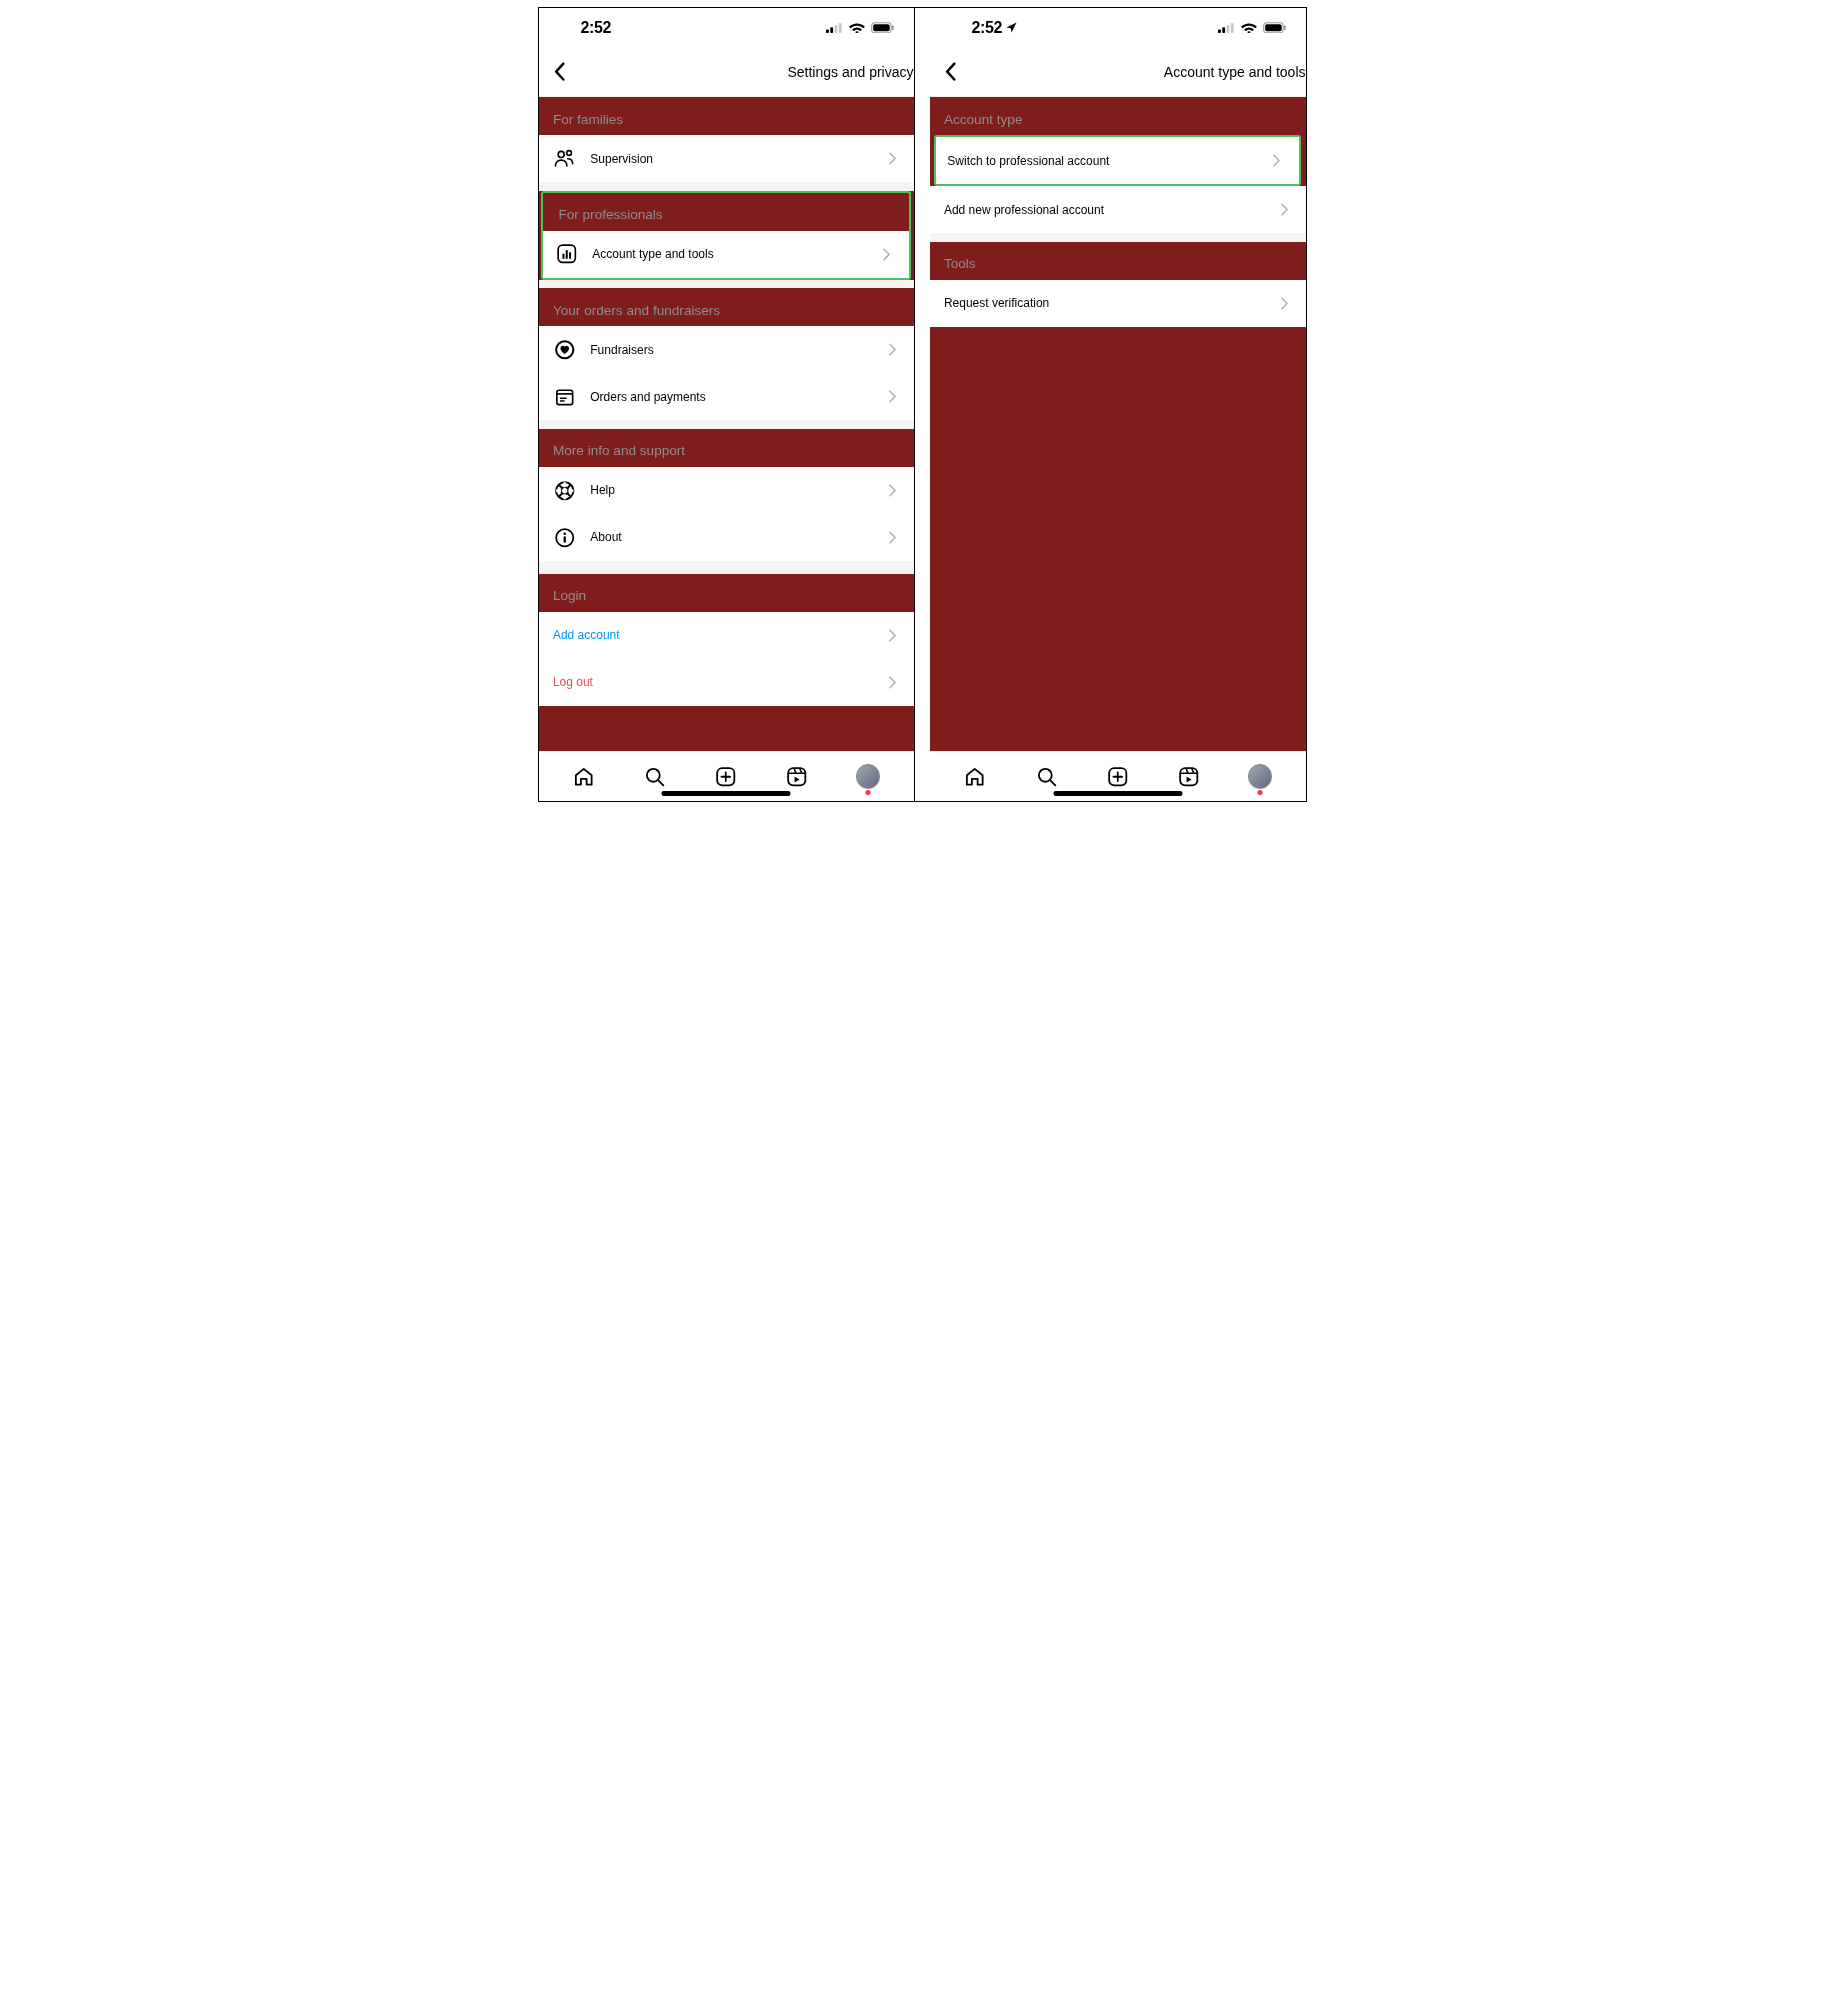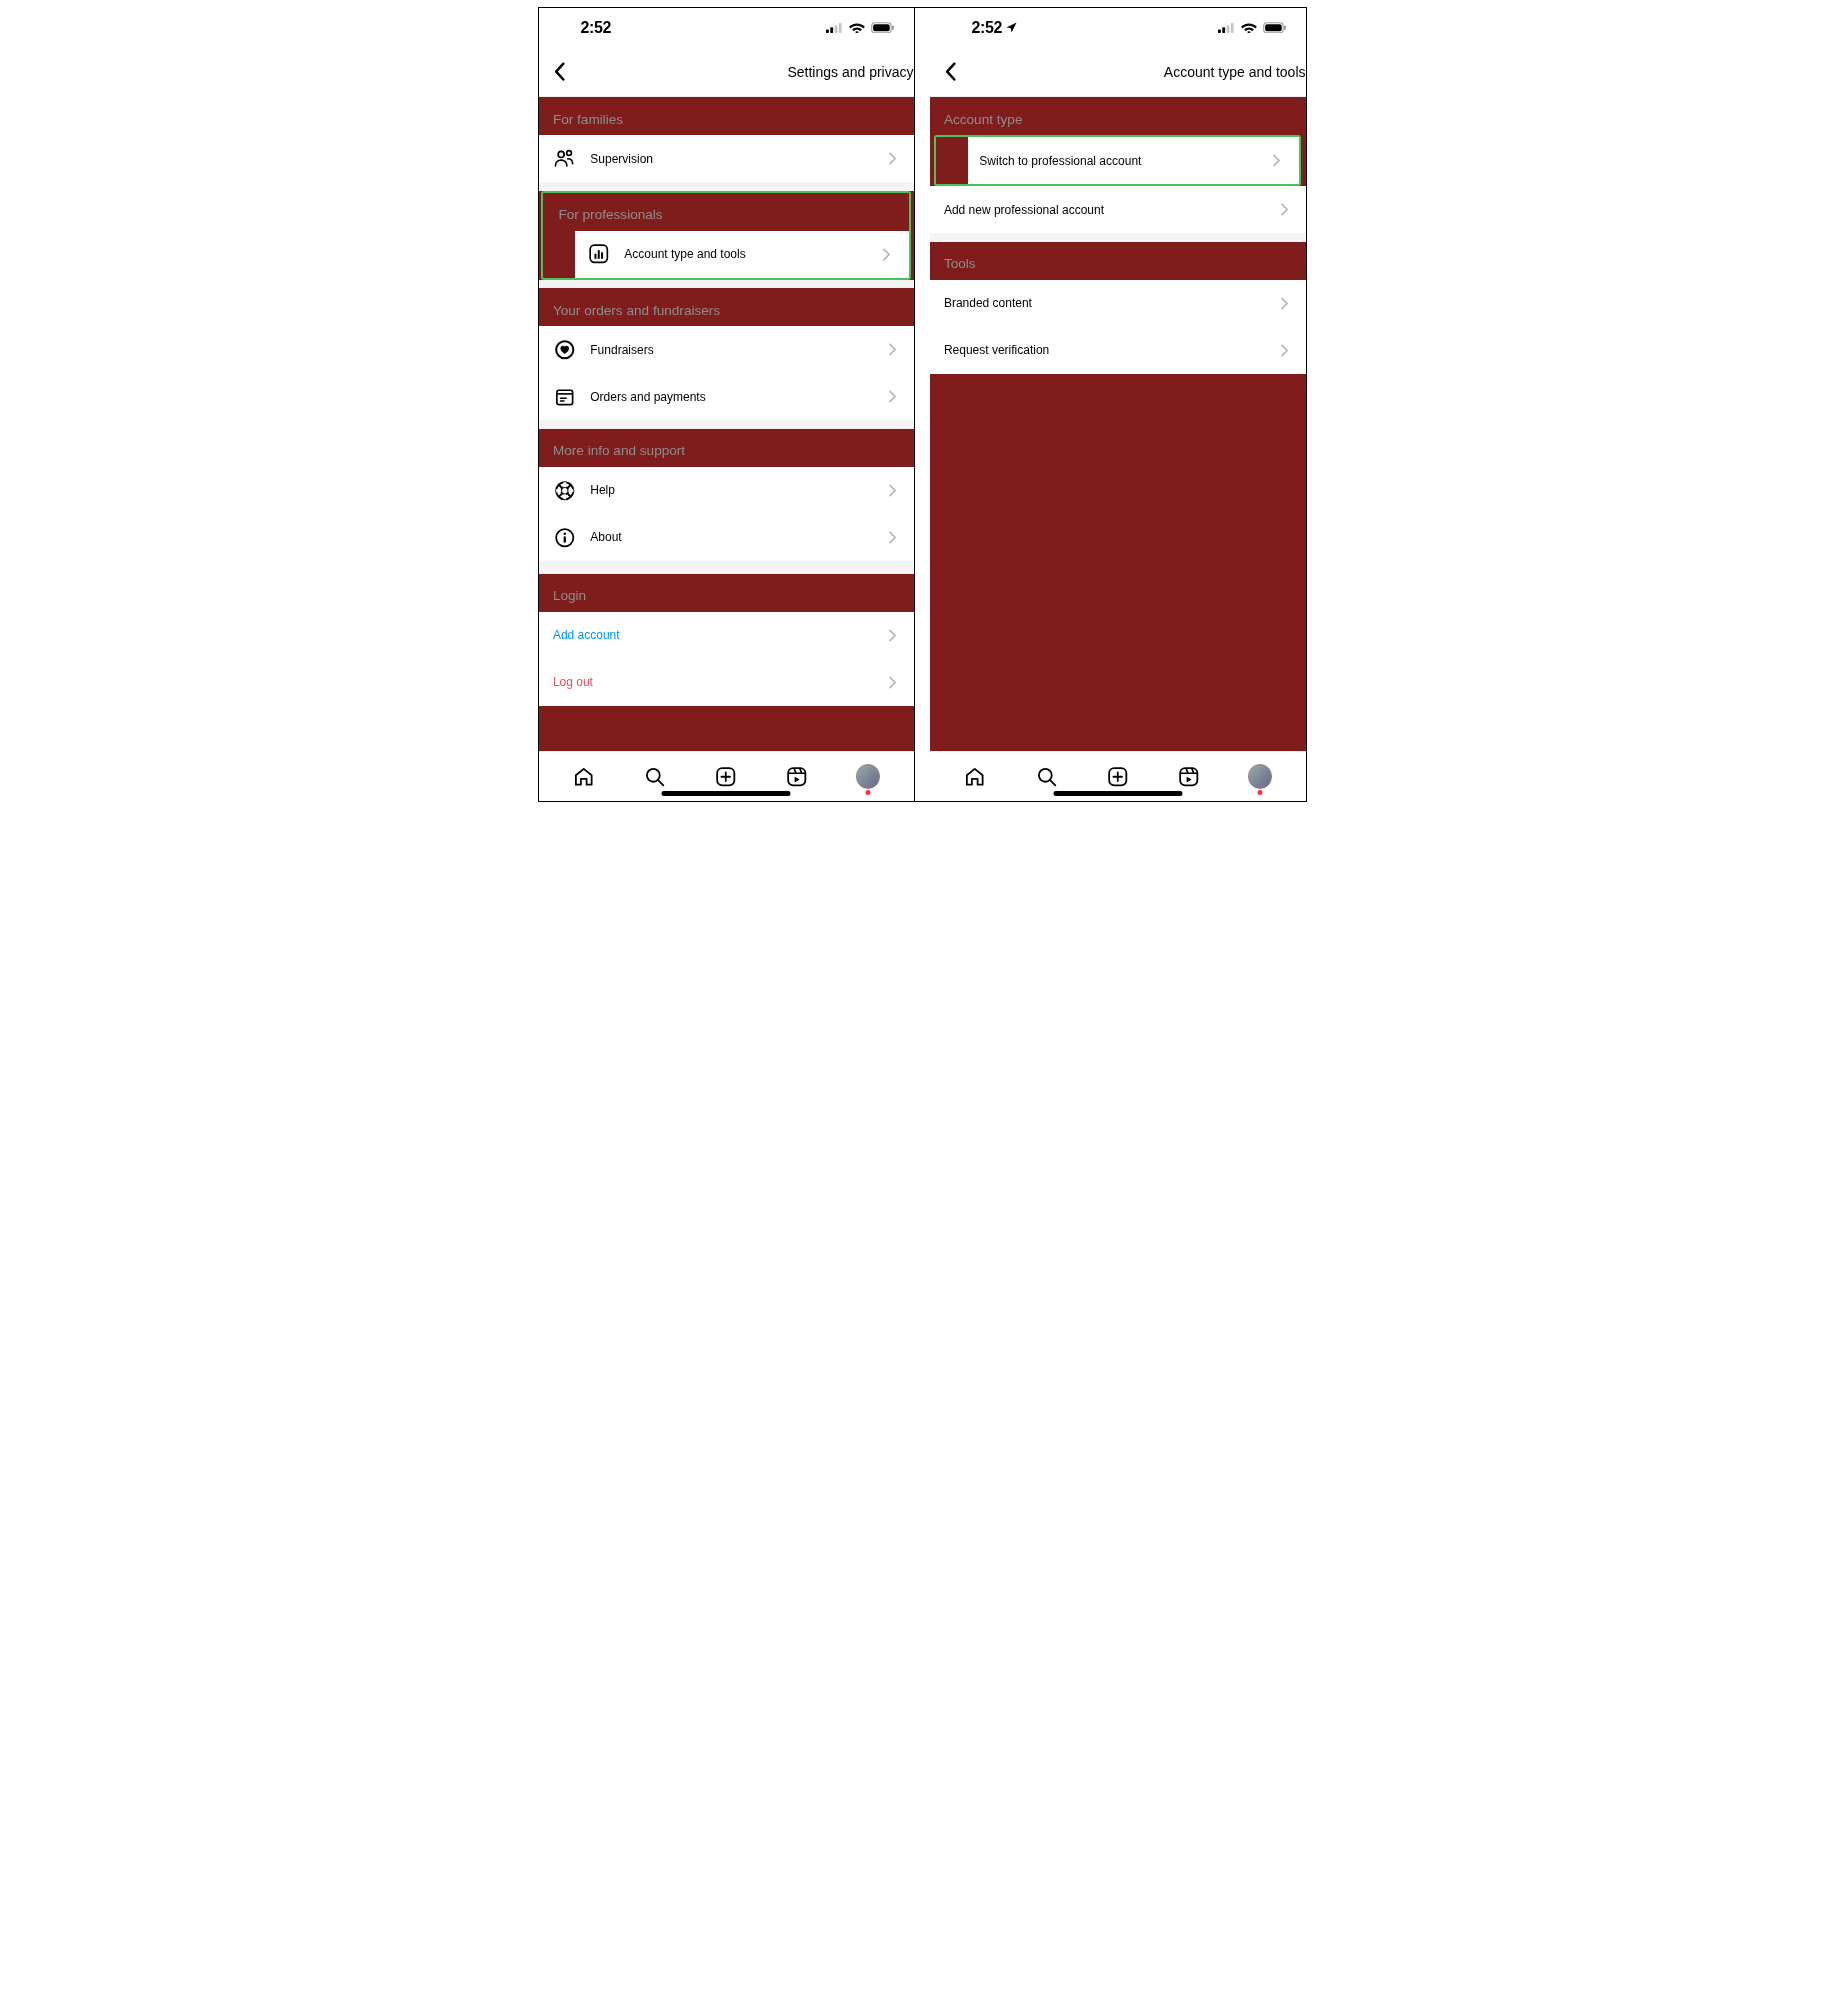--- a/index.html
+++ b/index.html
@@ -106,21 +106,21 @@
   .chev {
     width: 13px;
     height: 13px;
   }
   .hl-box {
     border: 2.9px solid #4ac35a;
     border-radius: 2.9px;
     margin: 0 2.9px;
   }
   .hl-box .section-header { padding-left: 15px; }
-  .hl-box .row { padding-left: 11.5px; padding-right: 16px; margin-left: 32px; }
+  .hl-box .row { padding-left: 11.5px; padding-right: 16px; }
   .tab-bar {
     height: 50px;
     display: flex;
     justify-content: space-around;
     align-items: center;
     border-top: 0.7px solid #eee;
     padding: 0 10px;
   }
   .tab-item {
     width: 29px; height: 29px;
@@ -386,27 +386,20 @@
         <svg class="chev" viewBox="0 0 12 20">
             <path d="M2 2l8 8-8 8" stroke="#b0b0b0" stroke-width="2.5" fill="none" stroke-linecap="round" stroke-linejoin="round"></path>
           </svg>
       </div>
 
       <div class="section-gap"></div>
 
       <div class="section-header">Tools</div>
       <div class="row no-icon">
 
-        <span class="label">Branded content</span>
-        <svg class="chev" viewBox="0 0 12 20">
-            <path d="M2 2l8 8-8 8" stroke="#b0b0b0" stroke-width="2.5" fill="none" stroke-linecap="round" stroke-linejoin="round"></path>
-          </svg>
-      </div>
-      <div class="row no-icon">
-
         <span class="label">Request verification</span>
         <svg class="chev" viewBox="0 0 12 20">
             <path d="M2 2l8 8-8 8" stroke="#b0b0b0" stroke-width="2.5" fill="none" stroke-linecap="round" stroke-linejoin="round"></path>
           </svg>
       </div>
     </div>
 
     <div class="tab-bar">
       <div class="tab-item">
         <svg width="21.5" height="21.5" viewBox="0 0 30 30">

